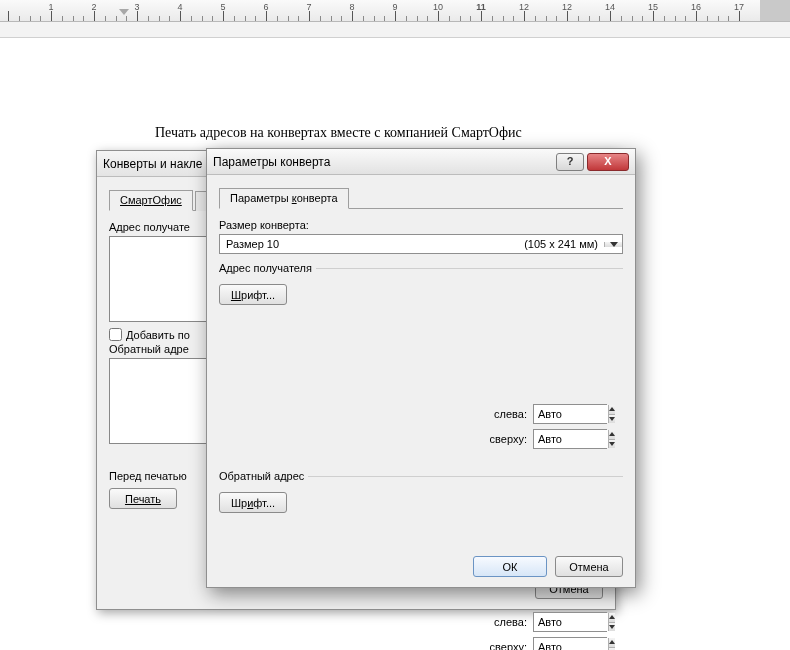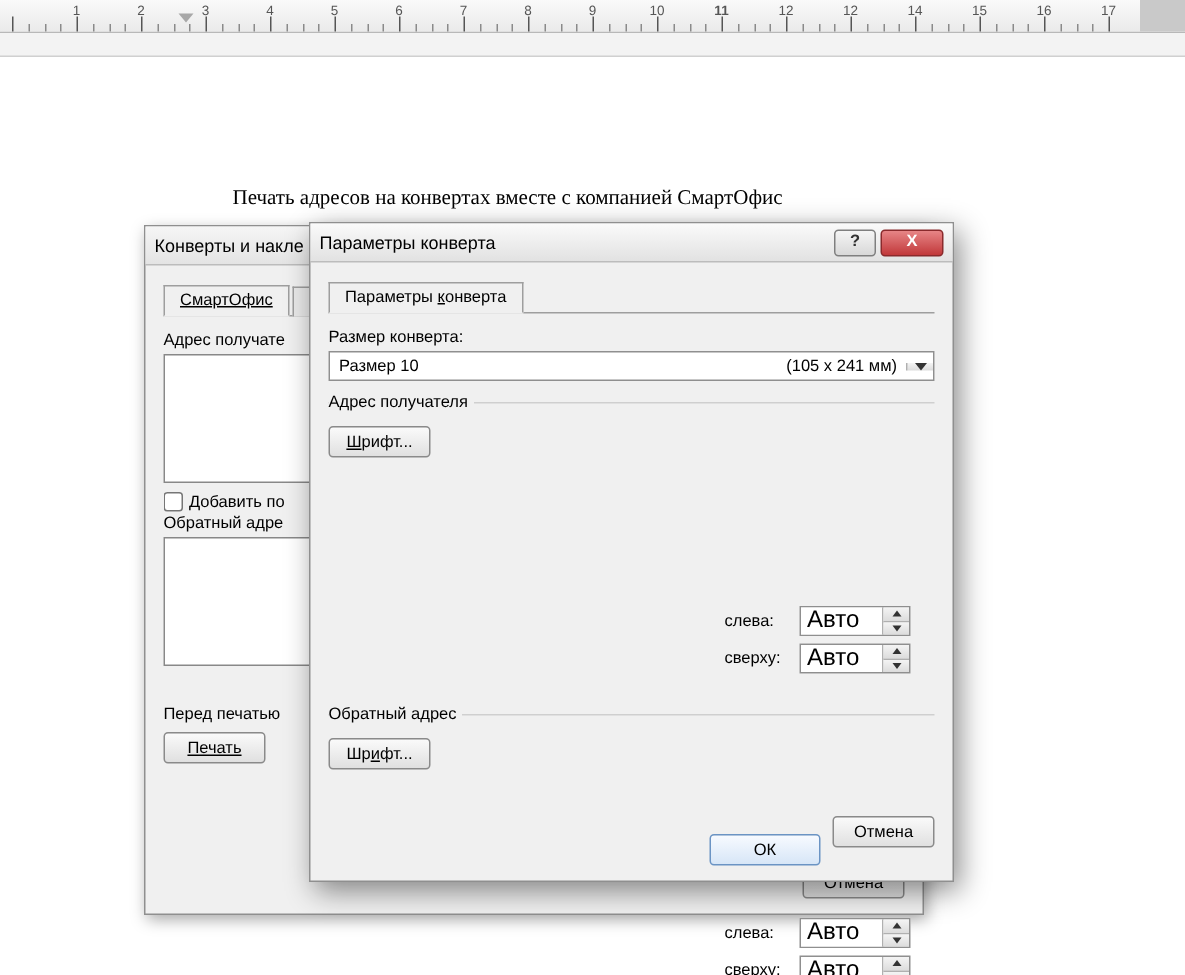--- a/index.html
+++ b/index.html
@@ -212,35 +212,35 @@
   }
   .btn .ul { text-decoration: underline; }
 
   .spin-row {
     display: flex;
     align-items: center;
     margin-bottom: 5px;
   }
   .spin-row .slabel {
     width: 44px;
-    text-align: left;
+    text-align: right;
     margin-right: 6px;
   }
   .spin {
     display: flex;
     border: 1px solid #8f8f8f;
     background: #fff;
     height: 20px;
     width: 74px;
   }
   .spin input {
     border: none;
-    width: 54px;
+    width: 74px;
     padding: 0 4px;
-    font-size: 16px;
+    font-size: 11px;
     outline: none;
   }
   .spin .arrows {
     width: 18px;
     border-left: 1px solid #b0b0b0;
     display: flex;
     flex-direction: column;
   }
   .spin .arrows div {
     flex: 1;
@@ -297,21 +297,20 @@
     position: absolute;
     right: 12px;
     bottom: 10px;
     display: flex;
     gap: 8px;
   }
   .btn.ok {
     background: linear-gradient(#f7faff, #d7e6f7);
     border-color: #6b94c4;
     min-width: 74px;
-    margin-top: 12px;
   }
 
   
   .textarea-box {
     border: 1px solid #888;
     background: #fff;
     width: 100px;
     height: 86px;
     margin-top: 2px;
   }

